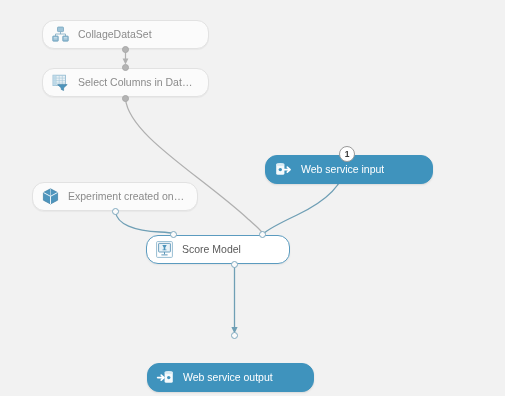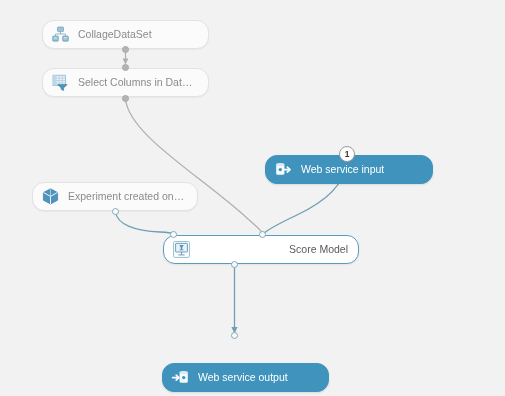--- a/index.html
+++ b/index.html
@@ -192,33 +192,33 @@
       <svg viewBox="0 0 19 19" width="19" height="19">
         <path d="M9.5,1.8 L16.6,5.5 L16.6,13.2 L9.5,17.0 L2.4,13.2 L2.4,5.5 Z" fill="#4e95bd" stroke="#3f7fa3" stroke-width="0.7" stroke-linejoin="round"></path>
         <path d="M2.4,5.5 L9.5,9.3 L16.6,5.5" fill="none" stroke="#ffffff" stroke-width="0.9"></path>
         <path d="M9.5,9.3 L9.5,17.0" fill="none" stroke="#ffffff" stroke-width="0.9"></path>
         <path d="M9.5,1.8 L9.5,9.3" fill="none" stroke="#ffffff" stroke-width="0.9" opacity="0.55"></path>
       </svg>
     </span>
     <span class="label">Experiment created on 8152...</span>
   </div>
 
-  <div class="node selected" style="left:163px; top:235px; width:196px;justify-content:space-between;">
+  <div class="node selected" style="left:146px; top:235px; width:144px;">
     <span class="nicon">
       <svg viewBox="0 0 19 19" width="19" height="19">
         <rect x="1.6" y="1.6" width="15.8" height="15.8" rx="1" fill="none" stroke="#8bb6cd" stroke-width="0.9"></rect>
         <rect x="3.6" y="3.4" width="11.8" height="8.6" rx="0.6" fill="#e9f2f7" stroke="#5d96b8" stroke-width="0.9"></rect>
         <path d="M7.3,5.0 h4.4 l-1.4,2.6 v1.8 h1.2 v0.8 h-4 v-0.8 h1.2 v-1.8 z" fill="#4e95bd"></path>
         <path d="M9.5,12.0 v2.3 M6.4,14.9 h6.2" fill="none" stroke="#5d96b8" stroke-width="1"></path>
       </svg>
     </span>
     <span class="label">Score Model</span>
   </div>
 
-  <div class="node endpoint" style="left:162px; top:336px; width:167px;">
+  <div class="node endpoint" style="left:147px; top:336px; width:167px;">
     <span class="nicon">
       <svg viewBox="0 0 19 19" width="19" height="19">
         <rect x="8.6" y="3.4" width="8.2" height="11.4" rx="1.6" fill="#ffffff" opacity="0.95"></rect>
         <ellipse cx="12.7" cy="4.4" rx="4.1" ry="1.5" fill="#d9ecf4"></ellipse>
         <circle cx="12.7" cy="9.6" r="1.7" fill="#3f93bd"></circle>
         <path d="M1.6,9.6 h6.4 M5.2,7.1 l2.8,2.5 l-2.8,2.5" fill="none" stroke="#ffffff" stroke-width="1.6" stroke-linecap="round" stroke-linejoin="round"></path>
       </svg>
     </span>
     <span class="label">Web service output</span>
   </div>

